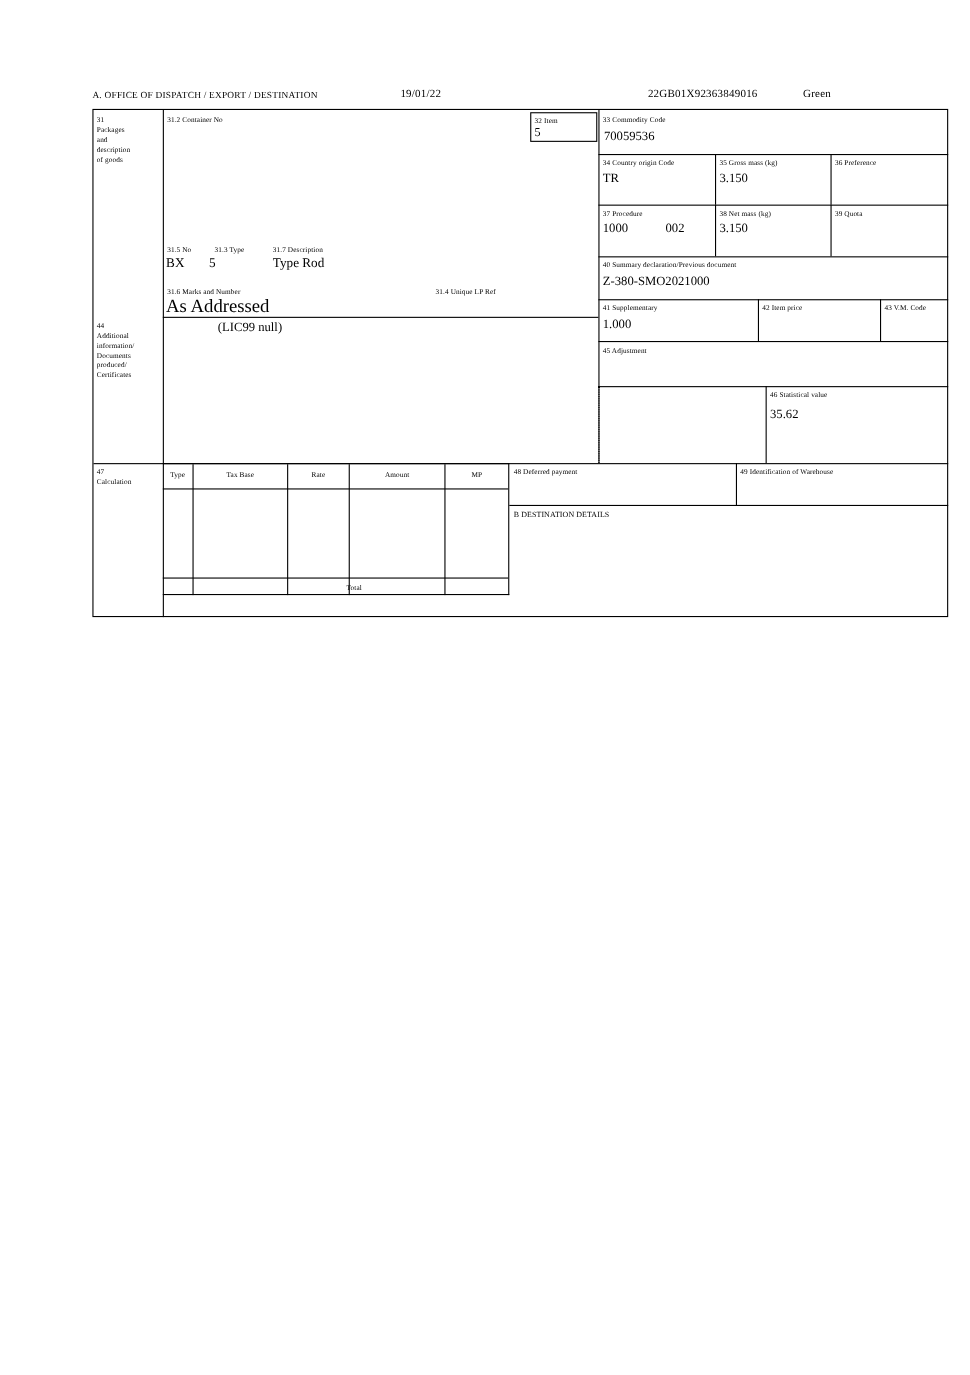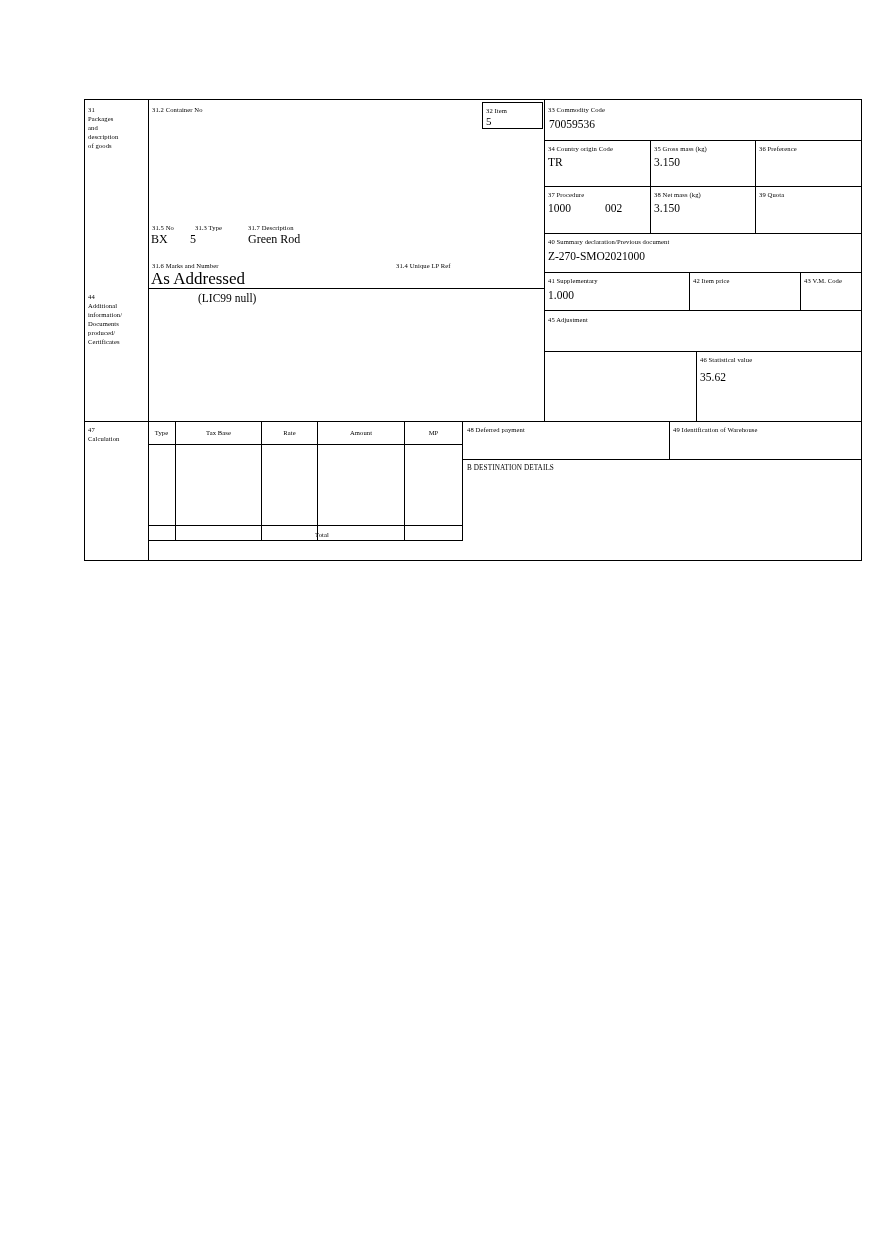--- a/index.html
+++ b/index.html
@@ -112,20 +112,26 @@
     position: absolute;
     width: 0;
     border-left: 1px dotted #000;
   }
 </style>
 </head>
 <body>
 
 <div class="page">
 
+  <div class="hdr">
+    <span class="a-label">A.  OFFICE OF DISPATCH / EXPORT / DESTINATION</span>
+    <span class="date">19/01/22</span>
+    <span class="mrn">22GB01X92363849016</span>
+    <span class="lane">Green</span>
+  </div>
 
   <div class="box outer">
 
     <div class="vline" style="left:63px; top:0; height:461px;"></div>
 
     <div class="vline" style="left:459px; top:0; height:321px;"></div>
 
     <div class="lbl" style="left:3px; top:5px; width:58px;">31</div>
     <div class="lbl" style="left:3px; top:14px;">Packages</div>
     <div class="lbl" style="left:3px; top:23px;">and</div>
@@ -133,21 +139,21 @@
     <div class="lbl" style="left:3px; top:41px;">of goods</div>
 
     <div class="lbl" style="left:67px; top:5px;">31.2 Container No</div>
 
     <div class="lbl" style="left:67px; top:123px;">31.5 No</div>
     <div class="lbl" style="left:110px; top:123px;">31.3 Type</div>
     <div class="lbl" style="left:163px; top:123px;">31.7 Description</div>
 
     <div class="val" style="left:66px; top:133px; font-size:12px;">BX</div>
     <div class="val" style="left:105px; top:133px; font-size:12px;">5</div>
-    <div class="val" style="left:163px; top:133px; font-size:12px;">Green Rod</div>
+    <div class="val" style="left:163px; top:133px; font-size:12px;">Type Rod</div>
 
     <div class="lbl" style="left:67px; top:161px;">31.6 Marks and Number</div>
     <div class="lbl" style="left:311px; top:161px;">31.4 Unique LP Ref</div>
     <div class="val" style="left:66px; top:172px; font-size:17px;">As Addressed</div>
     <div class="val" style="left:395px; top:172px; font-size:11px;"></div>
 
     <div class="box" style="left:397px; top:2px; width:61px; height:27px; border:1px solid #000;">
       <div class="lbl" style="left:3px; top:3px;">32 Item</div>
       <div class="val" style="left:3px; top:12px; font-size:11px;">5</div>
     </div>
@@ -187,21 +193,21 @@
     <div class="lbl" style="left:569px; top:90px;">38 Net mass (kg)</div>
     <div class="val" style="left:569px; top:102px; font-size:11.5px;">3.150</div>
 
     <div class="vline" style="left:670px; top:86px; height:47px;"></div>
     <div class="lbl" style="left:674px; top:90px;">39 Quota</div>
     <div class="val" style="left:674px; top:102px; font-size:11.5px;"></div>
 
     <div class="hline" style="left:459px; top:133px; width:318px;"></div>
 
     <div class="lbl" style="left:463px; top:137px;">40 Summary declaration/Previous document</div>
-    <div class="val" style="left:463px; top:150px; font-size:11.5px;">Z-270-SMO2021000</div>
+    <div class="val" style="left:463px; top:150px; font-size:11.5px;">Z-380-SMO2021000</div>
     <div class="hline" style="left:459px; top:172px; width:318px;"></div>
 
     <div class="lbl" style="left:463px; top:176px;">41 Supplementary</div>
     <div class="val" style="left:463px; top:189px; font-size:11.5px;">1.000</div>
 
     <div class="vline" style="left:604px; top:172px; height:38px;"></div>
     <div class="lbl" style="left:608px; top:176px;">42 Item price</div>
     <div class="val" style="left:608px; top:189px; font-size:11.5px;"></div>
 
     <div class="vline" style="left:715px; top:172px; height:38px;"></div>

